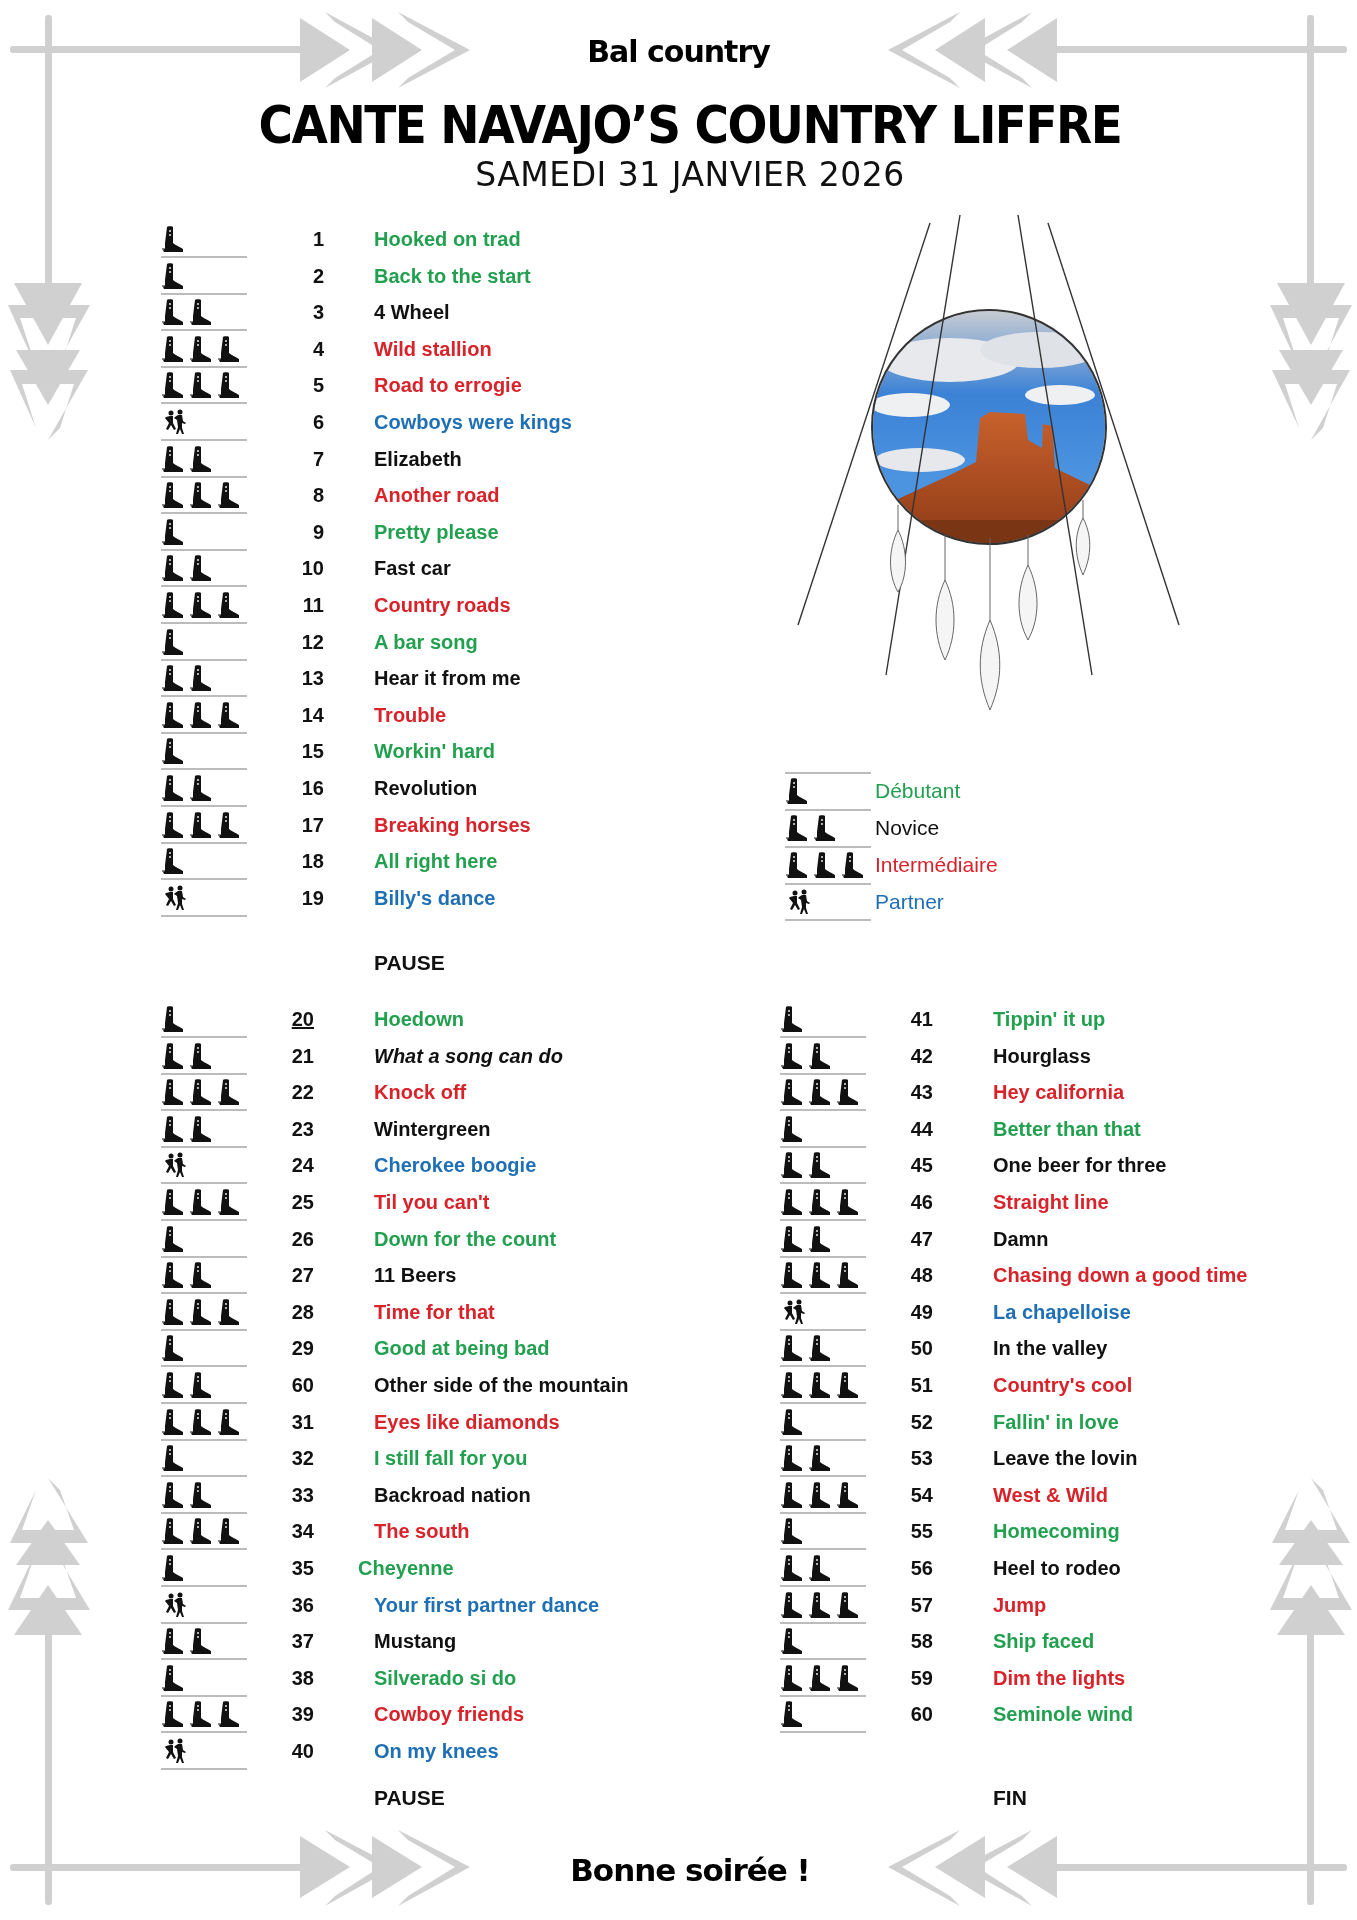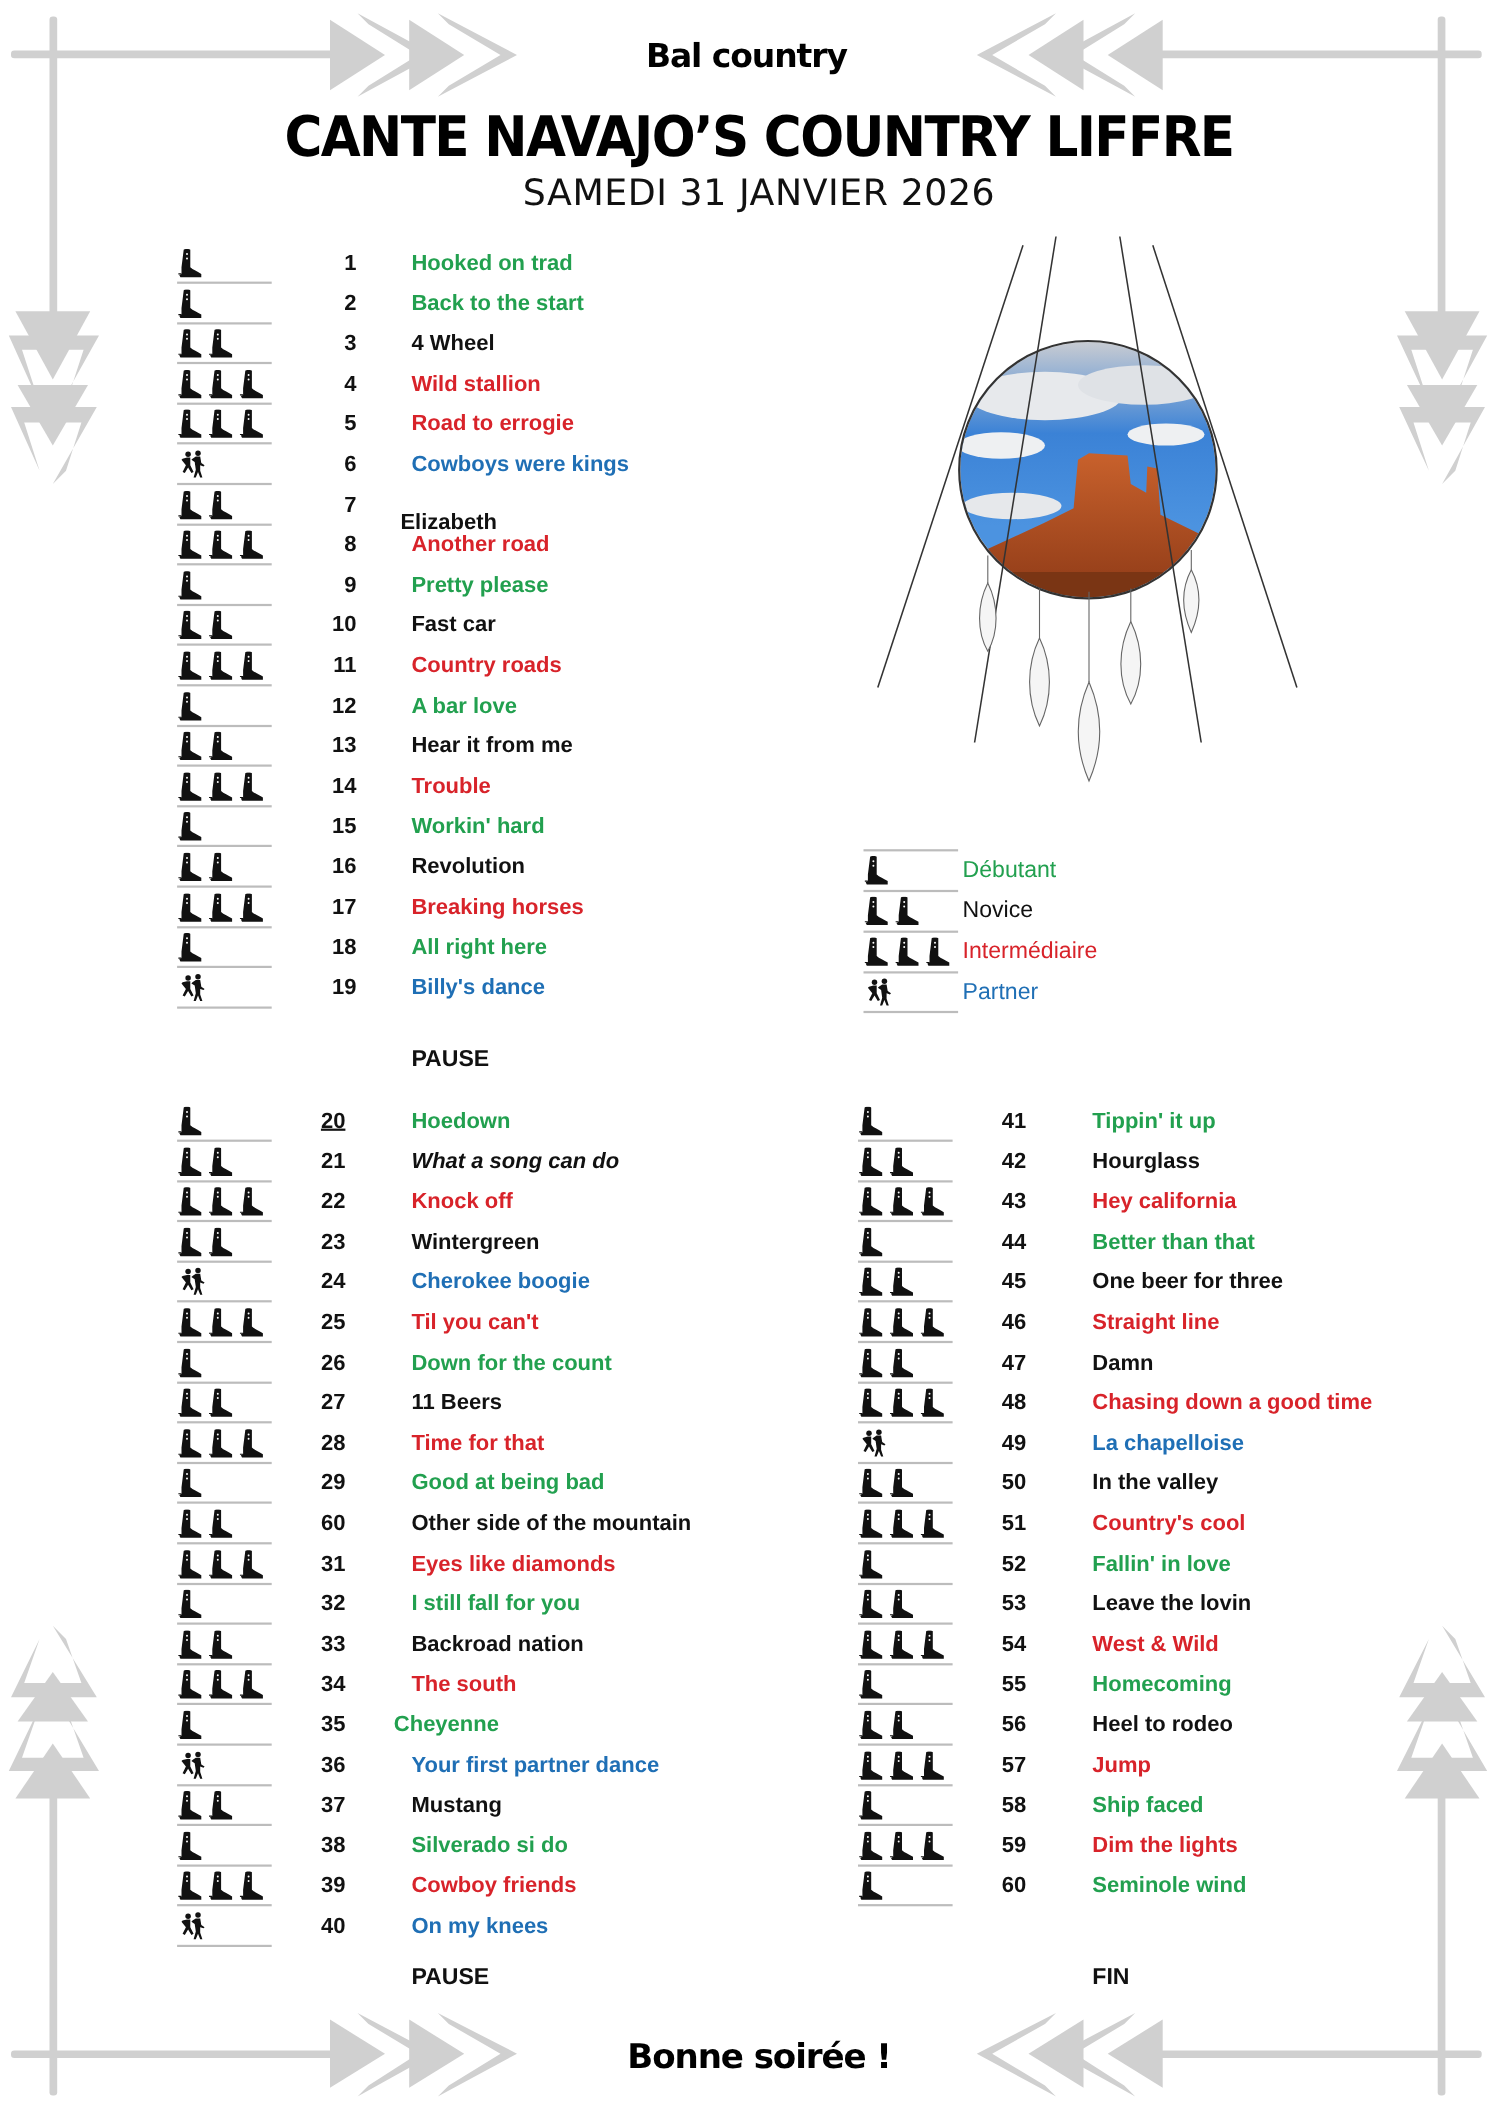--- a/index.html
+++ b/index.html
@@ -315,21 +315,21 @@
             <line x1="0" y1="23" x2="3" y2="23" stroke="#111" stroke-width="1"></line>
           </svg></span>
         <span class="boot" style="left: 29px;"><svg viewBox="0 0 22 28" width="22" height="28">
             <path d="M5,1 C5,0 11,0 11,1 L11,17 C13,19 18,21 21,23 L21,26 L2,26 L1,24 L3,23 L3,17 Z" fill="#111"></path>
             <circle cx="8" cy="5" r="0.9" fill="#fff"></circle>
             <circle cx="8" cy="9" r="0.9" fill="#fff"></circle>
             <line x1="0" y1="23" x2="3" y2="23" stroke="#111" stroke-width="1"></line>
           </svg></span>
       </div>
       <span class="num" style="left: 103px;">7</span>
-      <span class="name c-black" style="left: 203px; margin-top: 16px;">Elizabeth</span>
+      <span class="name c-black" style="left: 213px;">Elizabeth</span>
     </div>
     <div class="row" style="left: 161px; top: 478.2px; width: 700px;">
       <div class="boots">
         <span class="boot" style="left: 1px;"><svg viewBox="0 0 22 28" width="22" height="28">
             <path d="M5,1 C5,0 11,0 11,1 L11,17 C13,19 18,21 21,23 L21,26 L2,26 L1,24 L3,23 L3,17 Z" fill="#111"></path>
             <circle cx="8" cy="5" r="0.9" fill="#fff"></circle>
             <circle cx="8" cy="9" r="0.9" fill="#fff"></circle>
             <line x1="0" y1="23" x2="3" y2="23" stroke="#111" stroke-width="1"></line>
           </svg></span>
         <span class="boot" style="left: 29px;"><svg viewBox="0 0 22 28" width="22" height="28">
@@ -405,21 +405,21 @@
     <div class="row" style="left: 161px; top: 624.6px; width: 700px;">
       <div class="boots">
         <span class="boot" style="left: 1px;"><svg viewBox="0 0 22 28" width="22" height="28">
             <path d="M5,1 C5,0 11,0 11,1 L11,17 C13,19 18,21 21,23 L21,26 L2,26 L1,24 L3,23 L3,17 Z" fill="#111"></path>
             <circle cx="8" cy="5" r="0.9" fill="#fff"></circle>
             <circle cx="8" cy="9" r="0.9" fill="#fff"></circle>
             <line x1="0" y1="23" x2="3" y2="23" stroke="#111" stroke-width="1"></line>
           </svg></span>
       </div>
       <span class="num" style="left: 103px;">12</span>
-      <span class="name c-green" style="left: 213px;">A bar love</span>
+      <span class="name c-green" style="left: 213px;">A bar song</span>
     </div>
     <div class="row" style="left: 161px; top: 661.2px; width: 700px;">
       <div class="boots">
         <span class="boot" style="left: 1px;"><svg viewBox="0 0 22 28" width="22" height="28">
             <path d="M5,1 C5,0 11,0 11,1 L11,17 C13,19 18,21 21,23 L21,26 L2,26 L1,24 L3,23 L3,17 Z" fill="#111"></path>
             <circle cx="8" cy="5" r="0.9" fill="#fff"></circle>
             <circle cx="8" cy="9" r="0.9" fill="#fff"></circle>
             <line x1="0" y1="23" x2="3" y2="23" stroke="#111" stroke-width="1"></line>
           </svg></span>
         <span class="boot" style="left: 29px;"><svg viewBox="0 0 22 28" width="22" height="28">

